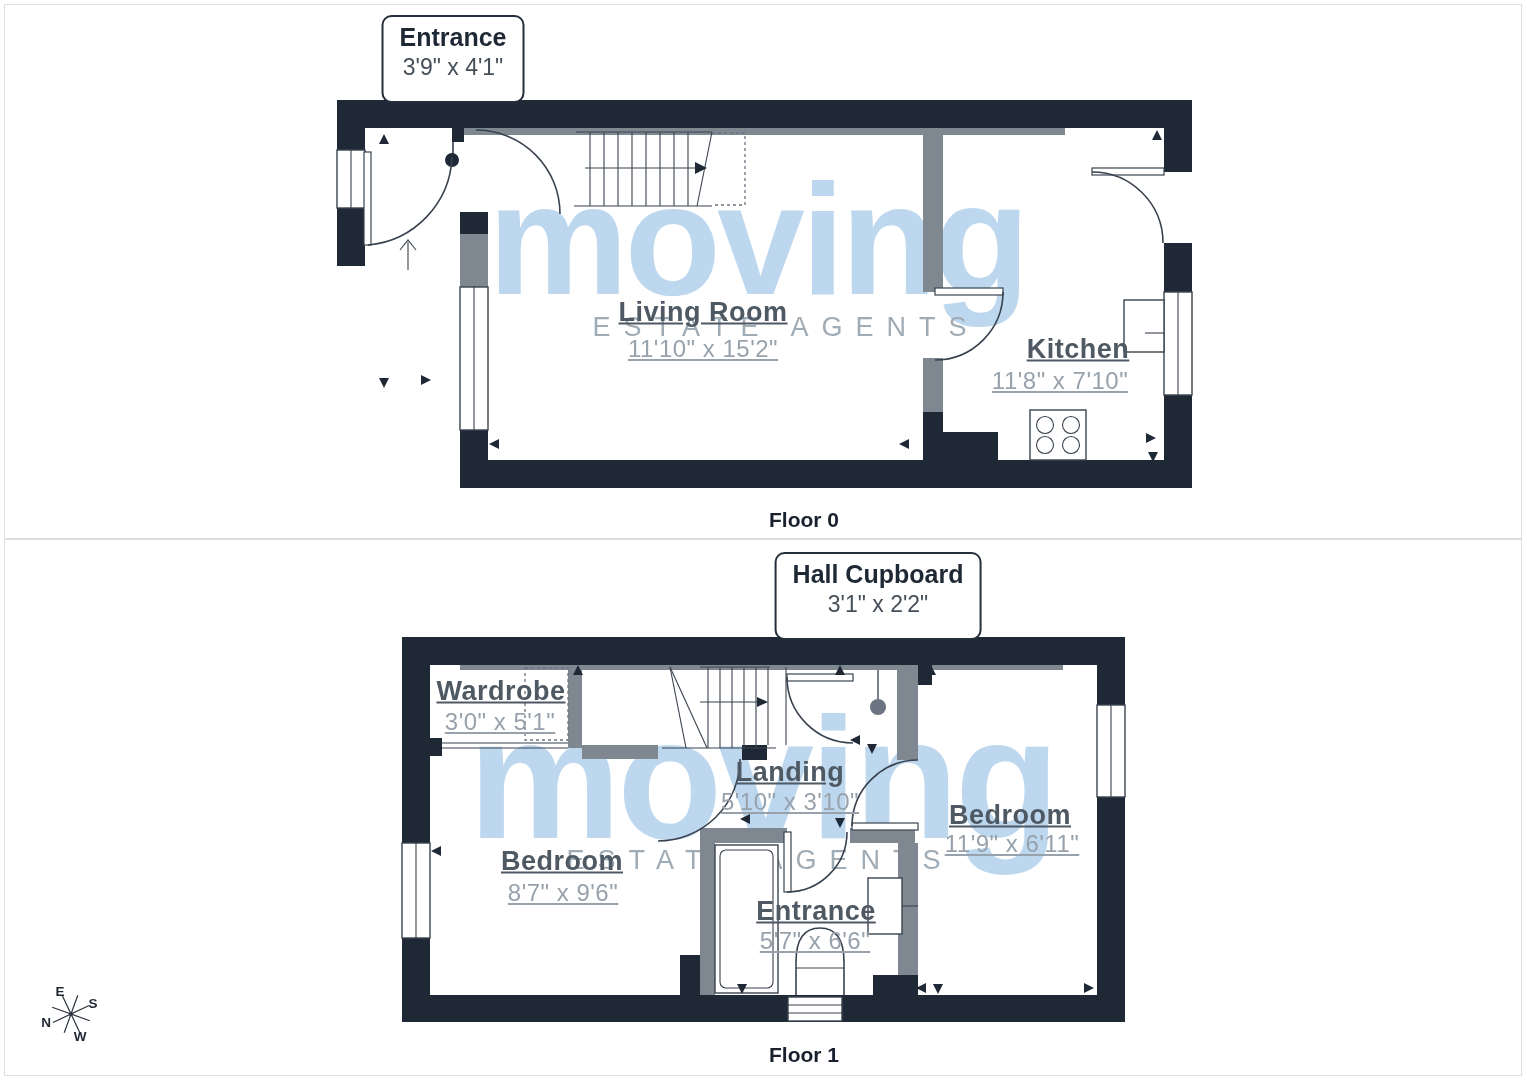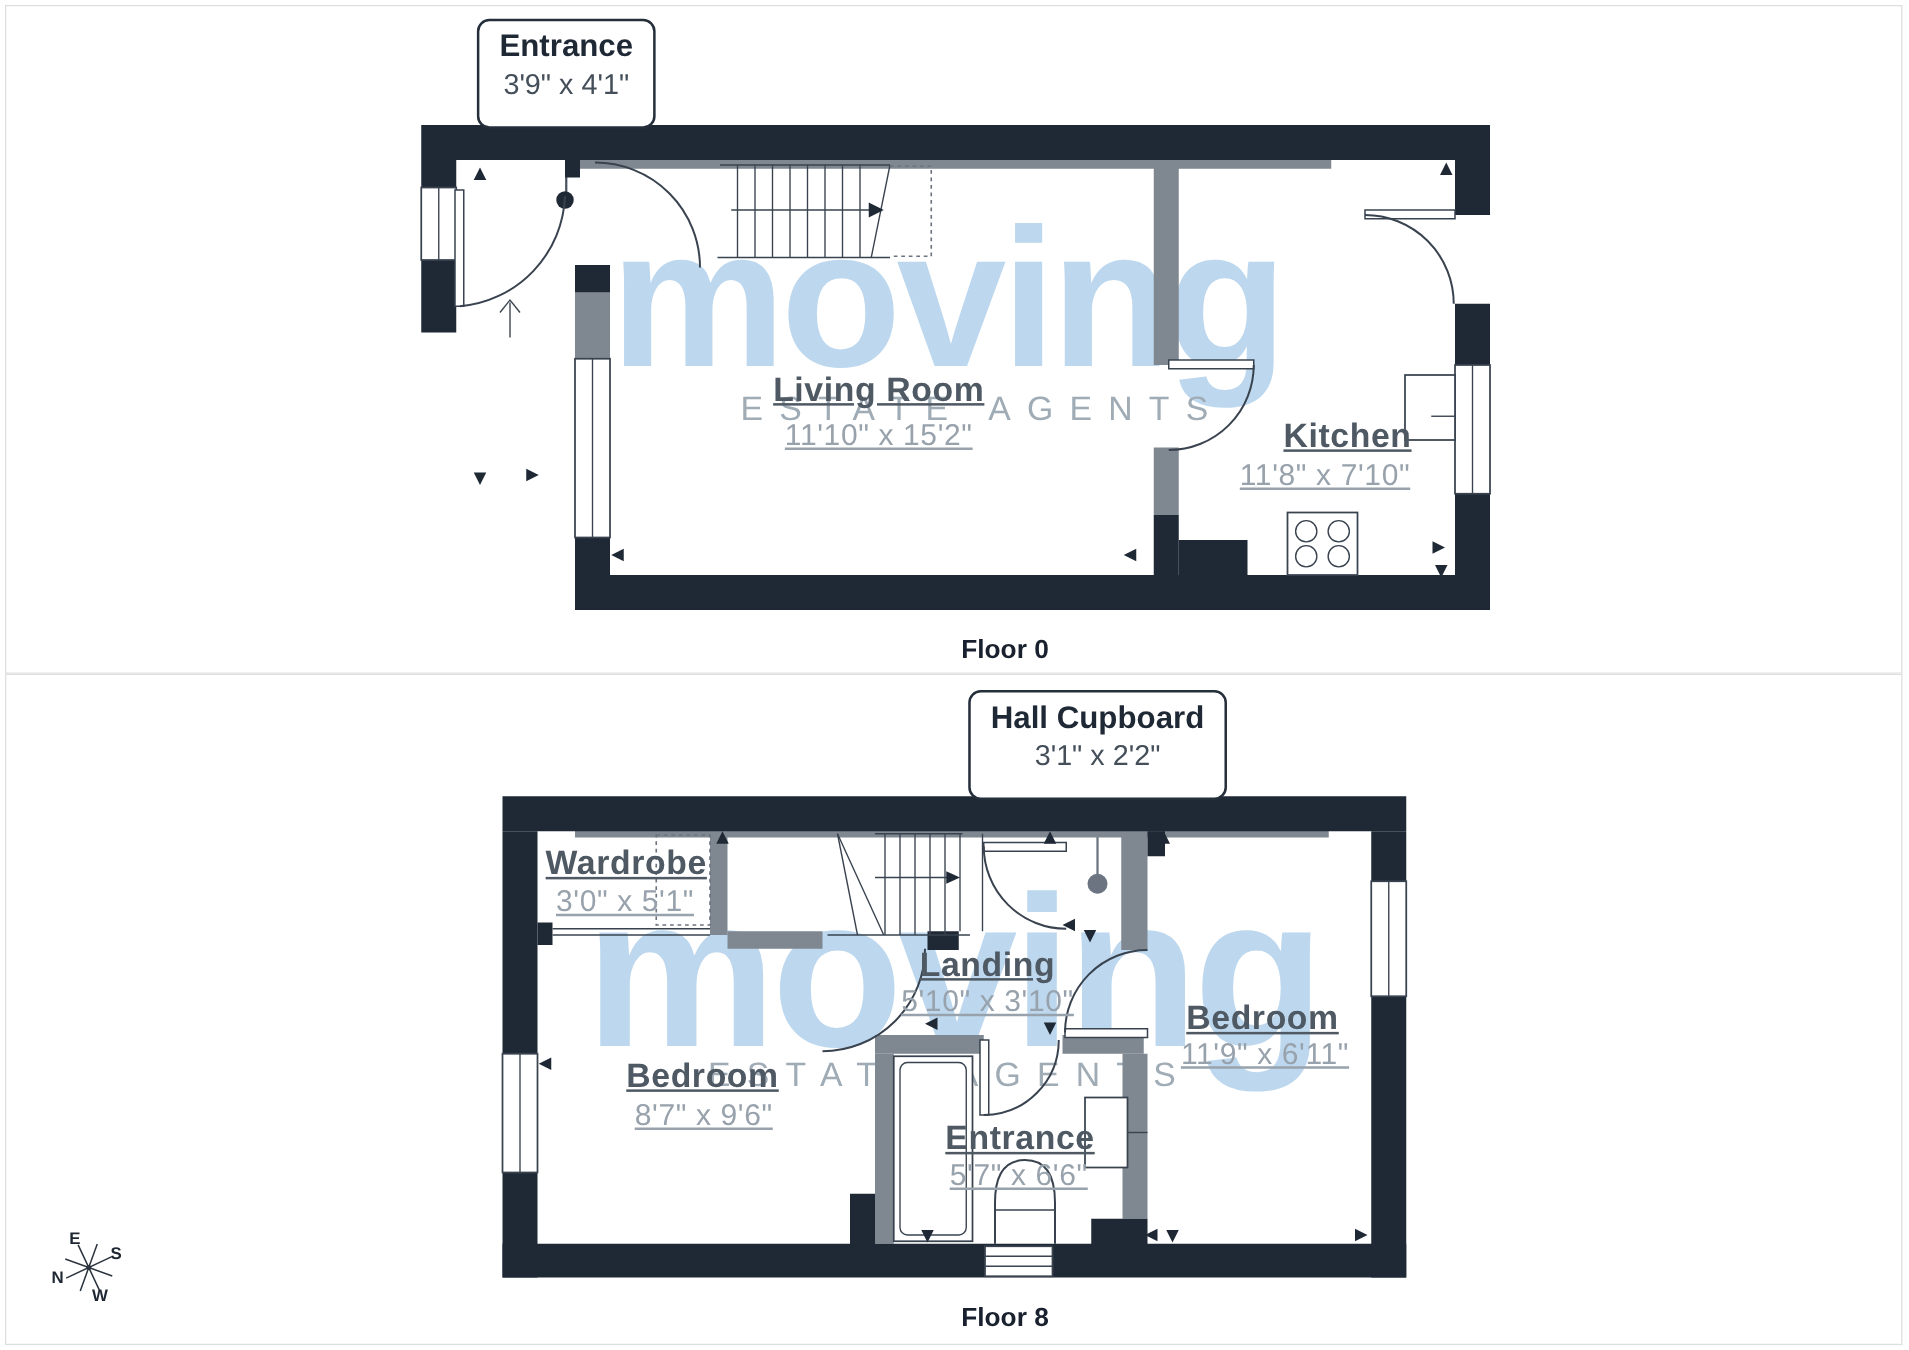--- a/index.html
+++ b/index.html
@@ -279,21 +279,21 @@
   <div class="lbl room-name" style="left:790px;top:772px;">Landing</div>
   <div class="lbl room-dims" style="left:790px;top:802px;">5'10" x 3'10"</div>
   <div class="lbl room-name" style="left:562px;top:861px;">Bedroom</div>
   <div class="lbl room-dims" style="left:563px;top:893px;">8'7" x 9'6"</div>
   <div class="lbl room-name" style="left:1010px;top:815px;">Bedroom</div>
   <div class="lbl room-dims" style="left:1012px;top:844px;">11'9" x 6'11"</div>
   <div class="lbl room-name" style="left:816px;top:911px;">Entrance</div>
   <div class="lbl room-dims" style="left:815px;top:941px;">5'7" x 6'6"</div>
 
   <div class="caption" style="left:763px;top:520px;">Floor 0</div>
-  <div class="caption" style="left:763px;top:1055px;">Floor 8</div>
+  <div class="caption" style="left:763px;top:1055px;">Floor 1</div>
 
   <div class="callout" style="left:453px;top:15px;">
     <div class="t">Entrance</div>
     <div class="d">3'9" x 4'1"</div>
   </div>
   <div class="callout" style="left:878px;top:552px;">
     <div class="t">Hall Cupboard</div>
     <div class="d">3'1" x 2'2"</div>
   </div>
 

